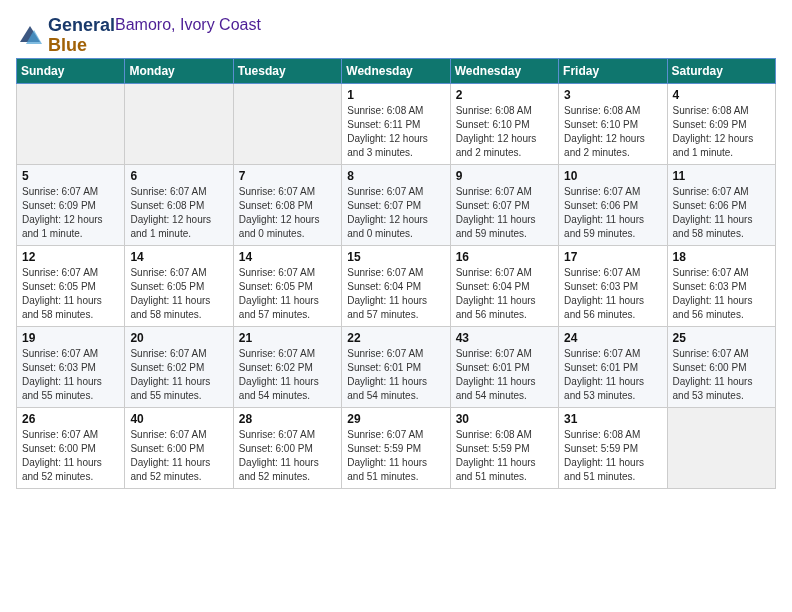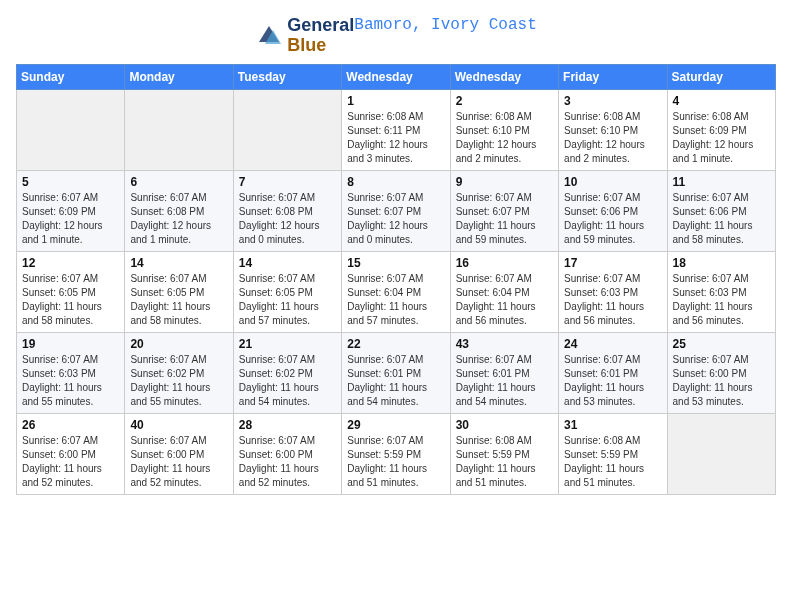--- a/index.html
+++ b/index.html
@@ -5,23 +5,23 @@
     * { box-sizing: border-box; margin: 0; padding: 0; }
     body {
       font-family: Arial, sans-serif;
       background: #fff;
       width: 792px;
       min-height: 612px;
       padding: 16px;
     }
     .header {
       display: flex;
-      justify-content: center;
+      justify-content: flex-start;
       align-items: flex-start;
-      margin-bottom: 8px;
+      margin-bottom: 2px;
     }
     .logo {
       display: flex;
       align-items: center;
       gap: 4px;
     }
     .logo-text {
       font-size: 18px;
       font-weight: bold;
       color: #1a3a6b;
@@ -38,30 +38,29 @@
       text-align: right;
     }
     .month-title {
       font-size: 36px;
       font-weight: bold;
       color: #222;
       line-height: 1.1;
     }
     .location {
       font-size: 16px;
-      color: #3b82f6;
-      font-family: Liberation Mono, monospace;
+      color: #4c1d95;
     }
     .calendar {
       width: 100%;
       border-collapse: collapse;
       border: 1px solid #ccc;
     }
     .calendar th {
-      background: #3b82f6;
+      background: #0f766e;
       color: #fff;
       font-size: 12px;
       font-weight: bold;
       padding: 5px 4px;
       text-align: left;
       border: 1px solid #5a8ed0;
     }
     .calendar td {
       width: 14.28%;
       vertical-align: top;

